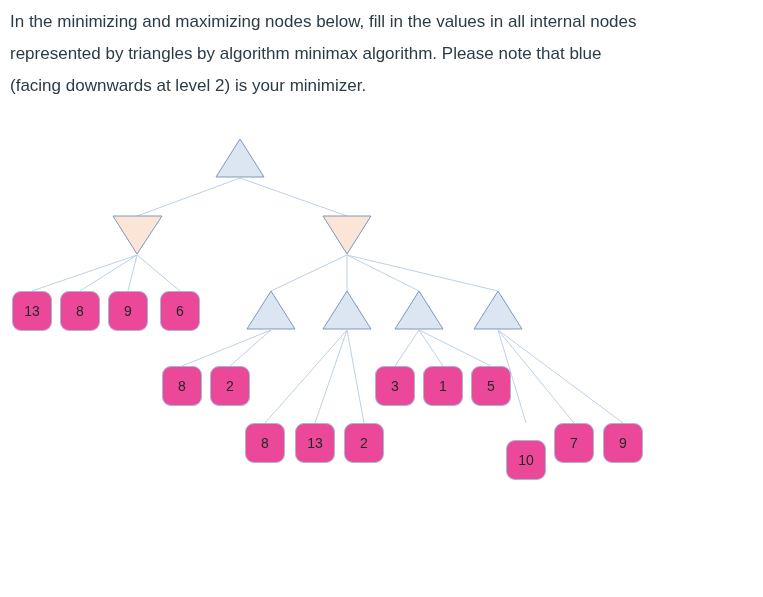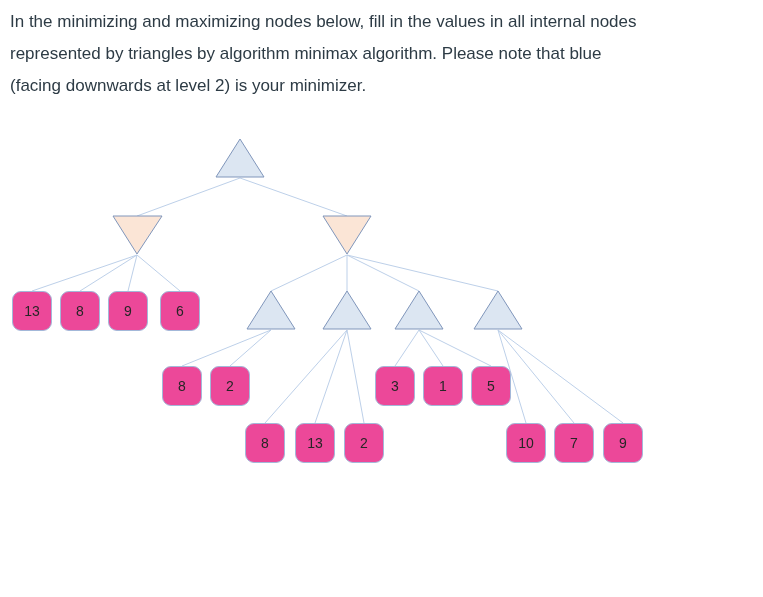--- a/index.html
+++ b/index.html
@@ -101,17 +101,17 @@
   <div class="leaf" style="left:210px; top:366px">2</div>
 
   <div class="leaf" style="left:245px; top:423px">8</div>
   <div class="leaf" style="left:295px; top:423px">13</div>
   <div class="leaf" style="left:344px; top:423px">2</div>
 
   <div class="leaf" style="left:375px; top:366px">3</div>
   <div class="leaf" style="left:423px; top:366px">1</div>
   <div class="leaf" style="left:471px; top:366px">5</div>
 
-  <div class="leaf" style="left:506px; top:423px">10</div>
+  <div class="leaf" style="left:506px; top:440px">10</div>
   <div class="leaf" style="left:554px; top:423px">7</div>
   <div class="leaf" style="left:603px; top:423px">9</div>
 
 </div>
 
 </body></html>

